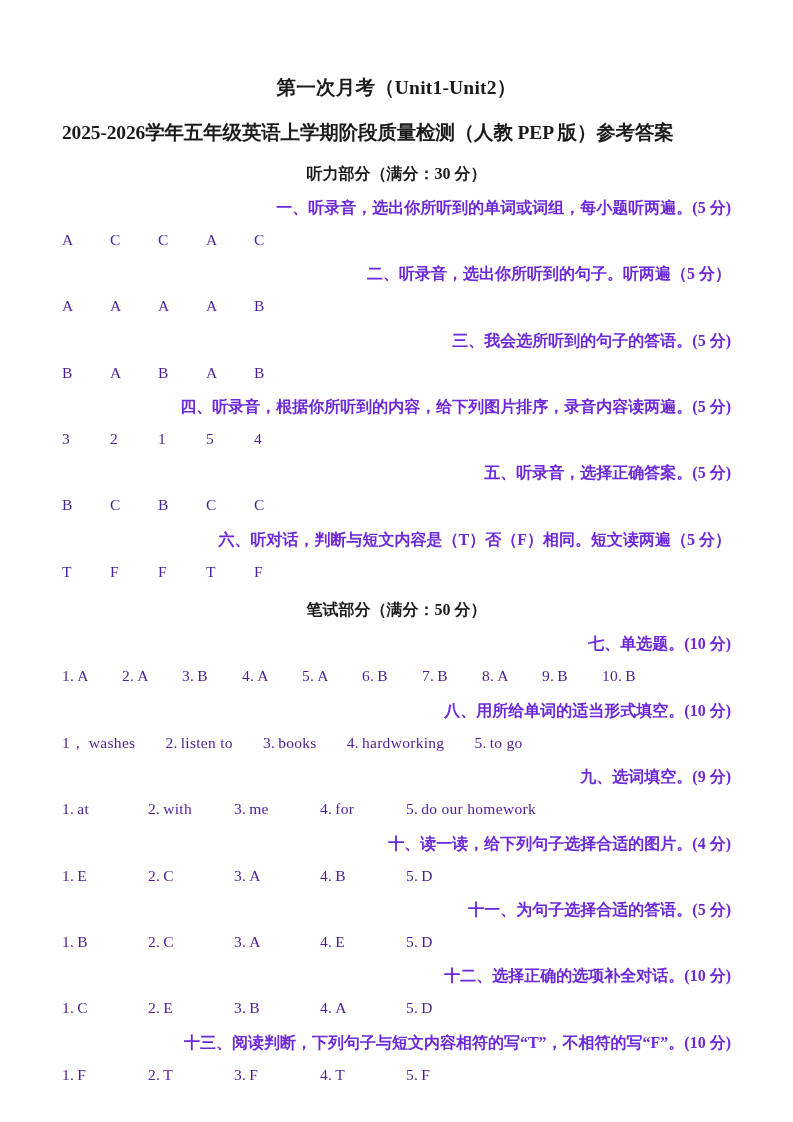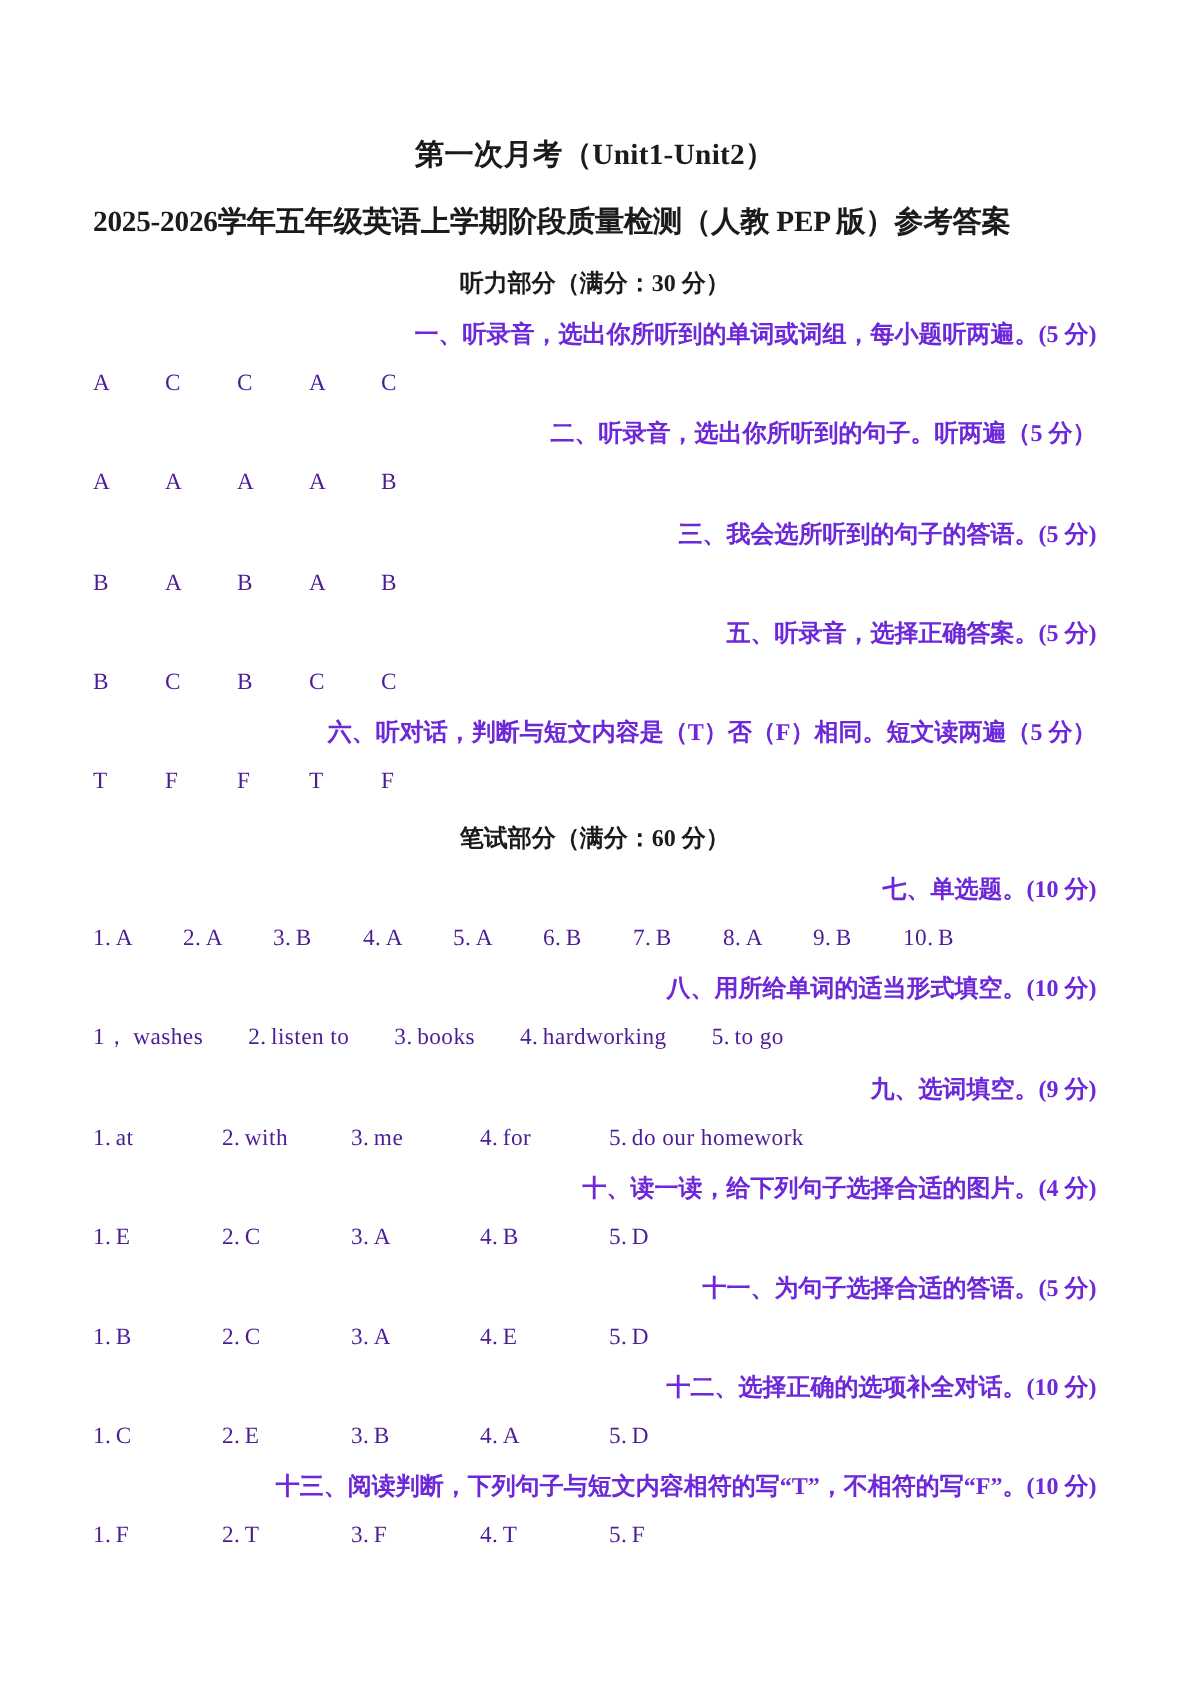--- a/index.html
+++ b/index.html
@@ -14,21 +14,21 @@
     font-family: "Liberation Serif", "DejaVu Serif", serif;
     color: #1b1b1b;
     -webkit-font-smoothing: antialiased;
   }
   .page {
     position: absolute;
     left: 0; top: 0;
     width: 793px;
     height: 1122px;
     box-sizing: border-box;
-    padding: 16px 62px;
+    padding: 0 62px;
     overflow: hidden;
   }
 
   
   .title-main {
     text-align: center;
     font-weight: bold;
     font-size: 19.5px;
     letter-spacing: 0.2px;
     margin: 0;
@@ -120,30 +120,34 @@
       </div>
       <div class="qblock">
         <div class="qhead"><span class="qnum">二、</span><span>听录音，选出你所听到的句子。听两遍（5 分）</span></div>
         <div class="arow letters"><span class="cell">A</span><span class="cell">A</span><span class="cell">A</span><span class="cell">A</span><span class="cell">B</span></div>
       </div>
       <div class="qblock">
         <div class="qhead"><span class="qnum">三、</span><span>我会选所听到的句子的答语。(5 分)</span></div>
         <div class="arow letters"><span class="cell">B</span><span class="cell">A</span><span class="cell">B</span><span class="cell">A</span><span class="cell">B</span></div>
       </div>
       <div class="qblock">
+        <div class="qhead"><span class="qnum">四、</span><span>听录音，根据你所听到的内容，给下列图片排序，录音内容读两遍。(5 分)</span></div>
+        <div class="arow letters"><span class="cell">3</span><span class="cell">2</span><span class="cell">1</span><span class="cell">5</span><span class="cell">4</span></div>
+      </div>
+      <div class="qblock">
         <div class="qhead"><span class="qnum">五、</span><span>听录音，选择正确答案。(5 分)</span></div>
         <div class="arow letters"><span class="cell">B</span><span class="cell">C</span><span class="cell">B</span><span class="cell">C</span><span class="cell">C</span></div>
       </div>
       <div class="qblock">
         <div class="qhead"><span class="qnum">六、</span><span>听对话，判断与短文内容是（T）否（F）相同。短文读两遍（5 分）</span></div>
         <div class="arow letters"><span class="cell">T</span><span class="cell">F</span><span class="cell">F</span><span class="cell">T</span><span class="cell">F</span></div>
       </div>
     </div>
 
-  <div class="part-heading">笔试部分（满分：60 分）</div>
+  <div class="part-heading">笔试部分（满分：50 分）</div>
 
   <div id="written-sections">
       <div class="qblock">
         <div class="qhead"><span class="qnum">七、</span><span>单选题。(10 分)</span></div>
         <div class="arow numbered-ten"><span class="cell"><span class="idx">1.</span><span>A</span></span><span class="cell"><span class="idx">2.</span><span>A</span></span><span class="cell"><span class="idx">3.</span><span>B</span></span><span class="cell"><span class="idx">4.</span><span>A</span></span><span class="cell"><span class="idx">5.</span><span>A</span></span><span class="cell"><span class="idx">6.</span><span>B</span></span><span class="cell"><span class="idx">7.</span><span>B</span></span><span class="cell"><span class="idx">8.</span><span>A</span></span><span class="cell"><span class="idx">9.</span><span>B</span></span><span class="cell"><span class="idx">10.</span><span>B</span></span></div>
       </div>
       <div class="qblock">
         <div class="qhead"><span class="qnum">八、</span><span>用所给单词的适当形式填空。(10 分)</span></div>
         <div class="arow words"><span class="cell"><span class="idx">1，</span><span>washes</span></span><span class="cell"><span class="idx">2.</span><span>listen to</span></span><span class="cell"><span class="idx">3.</span><span>books</span></span><span class="cell"><span class="idx">4.</span><span>hardworking</span></span><span class="cell"><span class="idx">5.</span><span>to go</span></span></div>
       </div>

